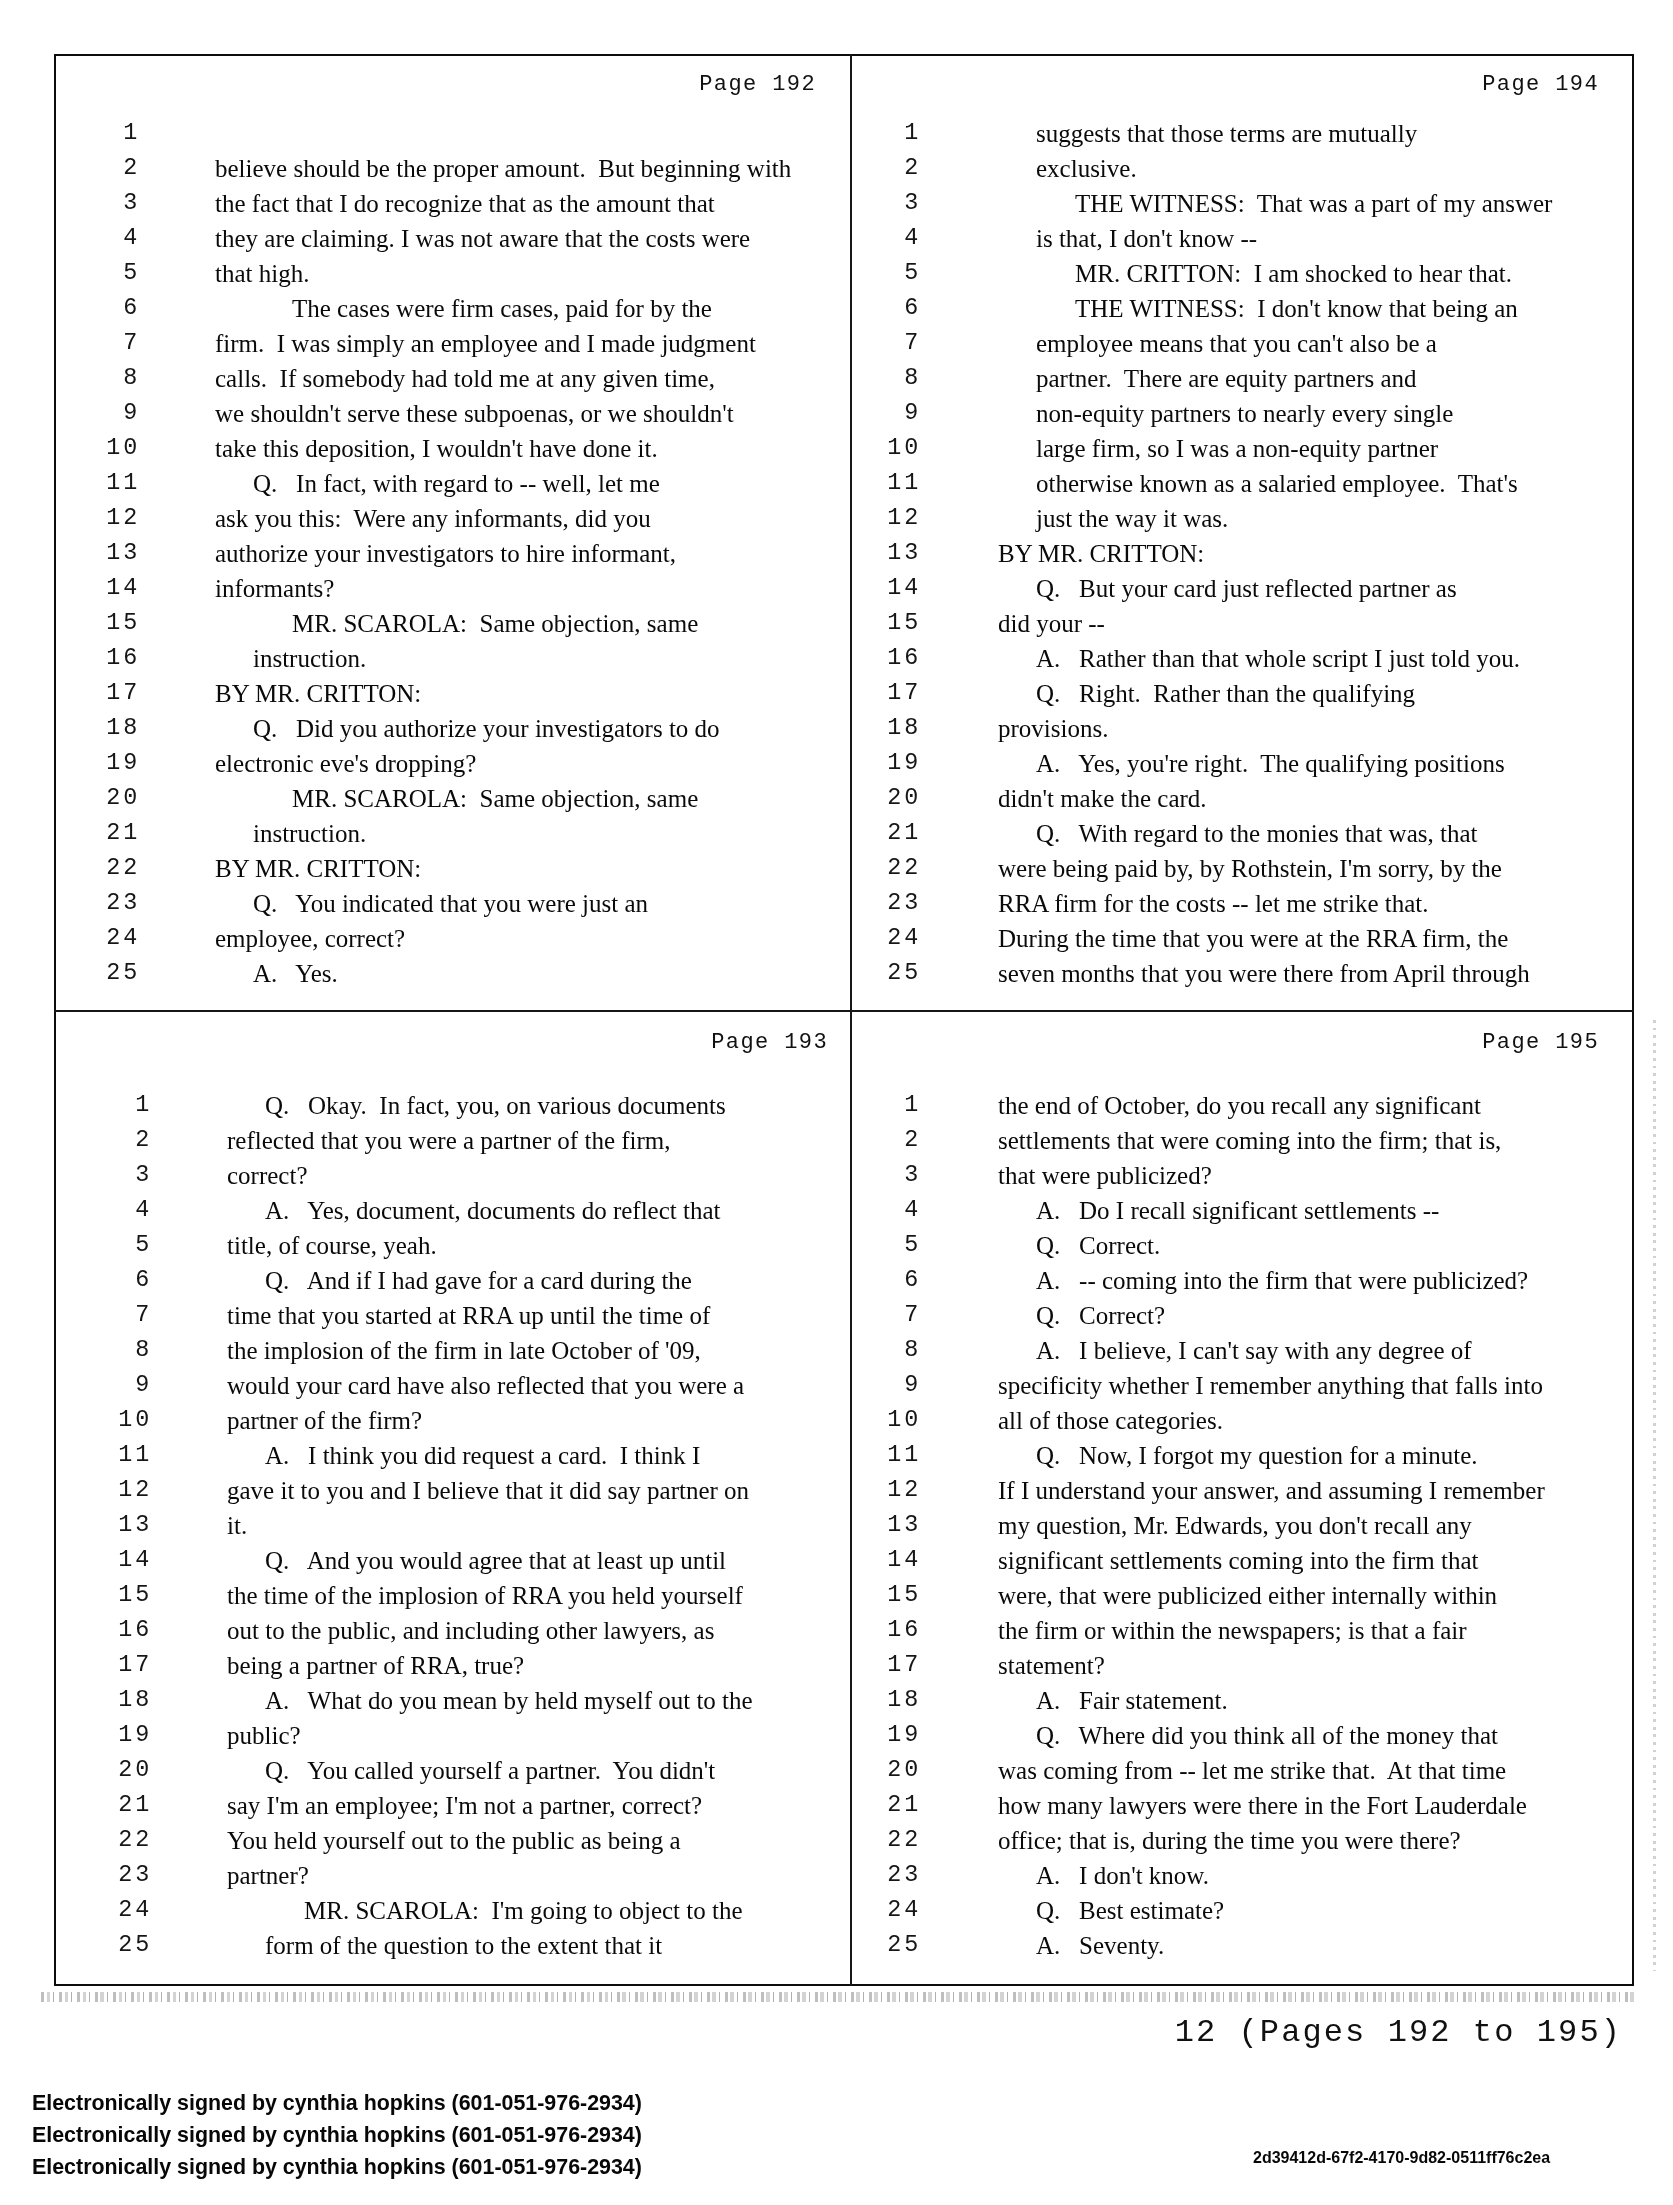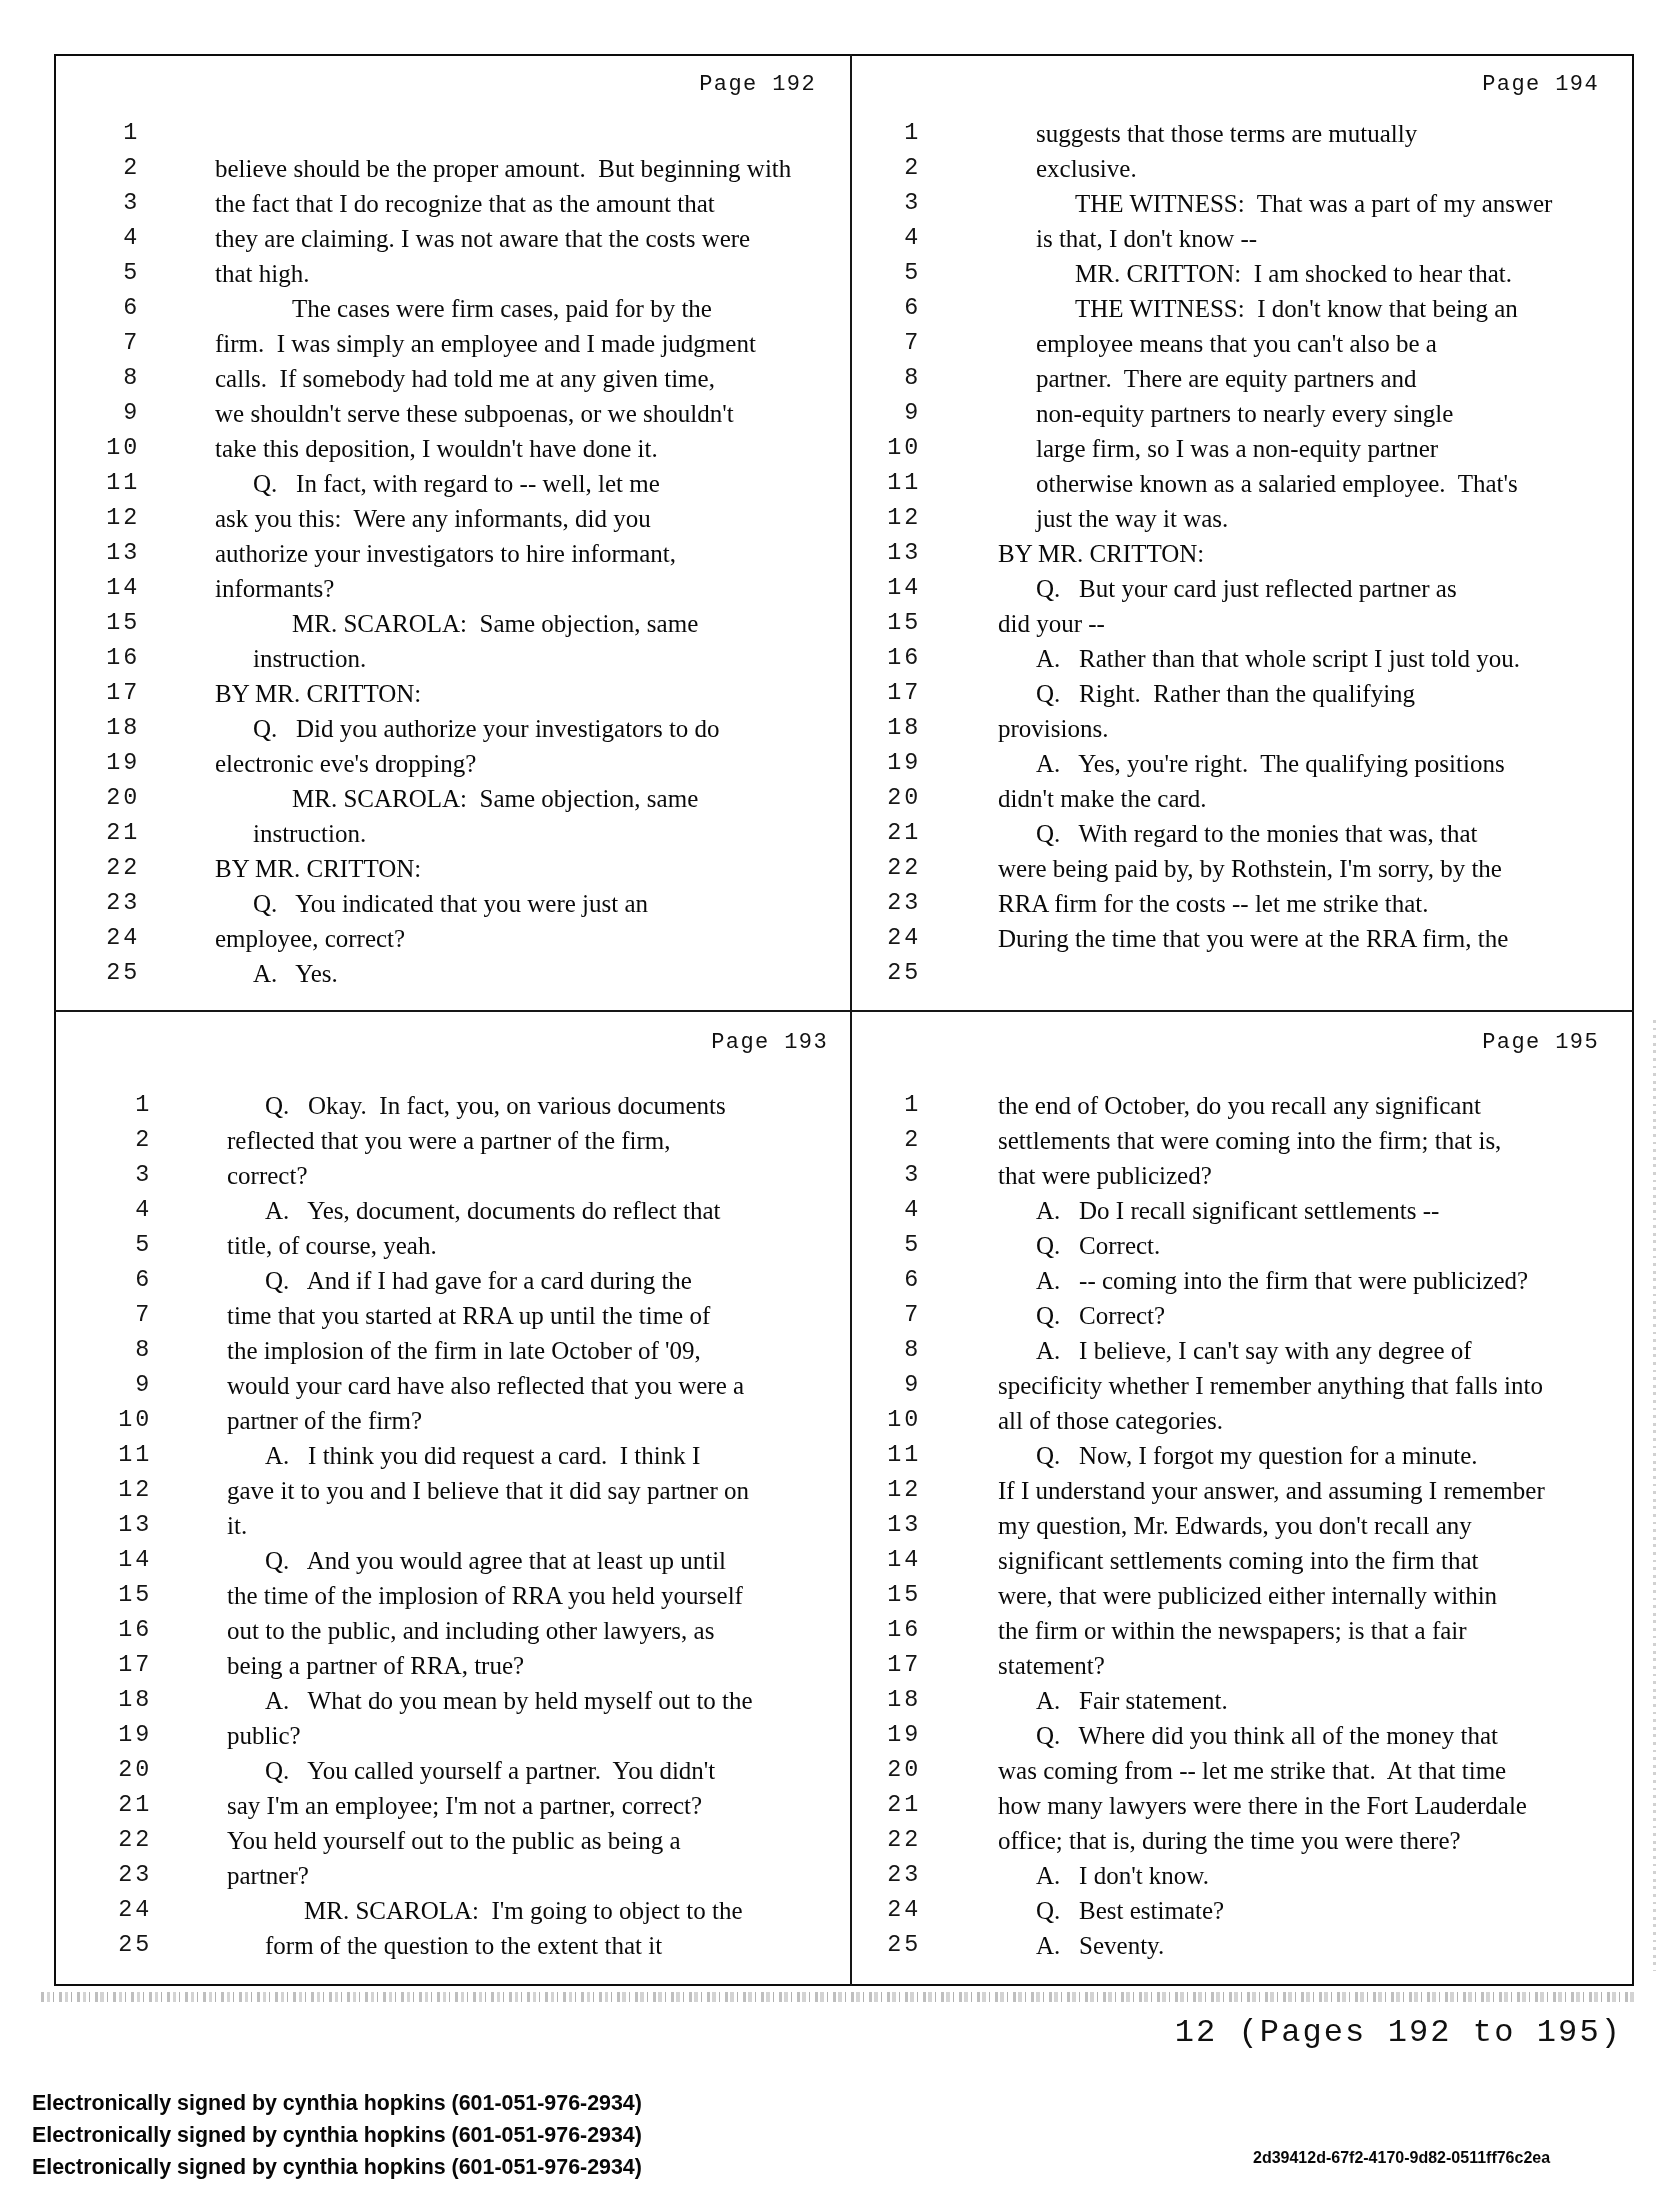--- a/index.html
+++ b/index.html
@@ -291,20 +291,21 @@
       <div class="line">
         <span class="ln">23</span>
         <span class="lt i0">RRA firm for the costs -- let me strike that.</span>
       </div>
       <div class="line">
         <span class="ln">24</span>
         <span class="lt i0">During the time that you were at the RRA firm, the</span>
       </div>
       <div class="line">
         <span class="ln">25</span>
+        <span class="lt i0">seven months that you were there from April through</span>
       </div>
     </div>
 </div>
 <div class="quad q-bl">
   <div class="qheader">Page 193</div>
   <div class="lines">
       <div class="line">
         <span class="ln">1</span>
         <span class="lt i1">Q.   Okay.  In fact, you, on various documents</span>
       </div>

